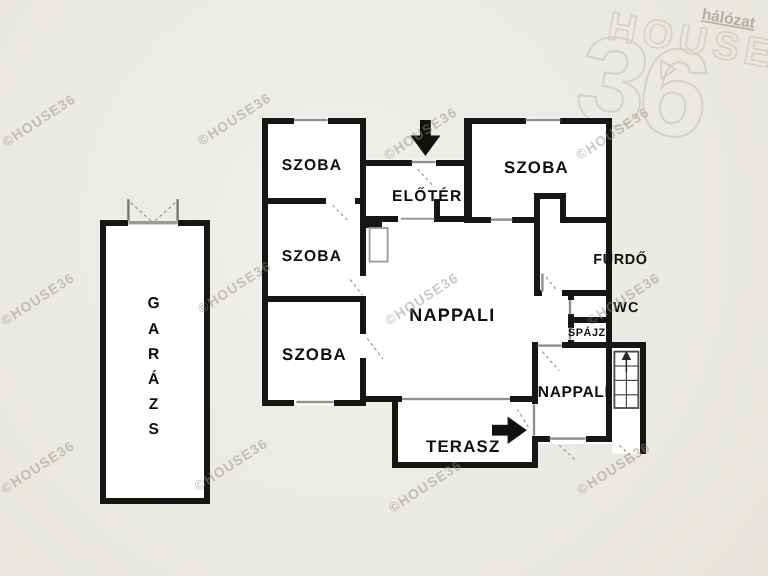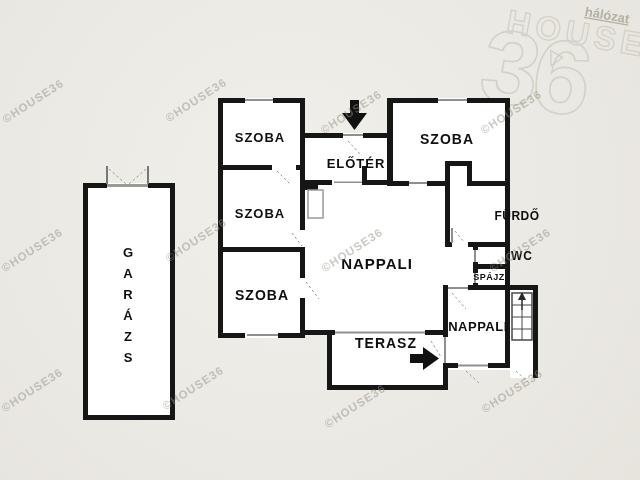--- a/index.html
+++ b/index.html
@@ -169,21 +169,21 @@
   <div class="lbl fs13" style="left:260px;top:137px;">SZOBA</div>
   <div class="lbl fs13" style="left:260px;top:213px;">SZOBA</div>
   <div class="lbl fs14" style="left:262px;top:295px;">SZOBA</div>
   <div class="lbl fs14" style="left:447px;top:139px;">SZOBA</div>
   <div class="lbl fs13" style="left:342px;top:163px;margin-left:14px;">ELŐTÉR</div>
   <div class="lbl fs15" style="left:377px;top:263px;">NAPPALI</div>
   <div class="lbl fs12" style="left:476px;top:216px;letter-spacing:.5px;">FÜRDŐ</div>
   <div class="lbl fs12" style="left:481px;top:256px;">WC</div>
   <div class="lbl fs9" style="left:489px;top:277px;">SPÁJZ</div>
   <div class="lbl fs13" style="left:478px;top:326px;letter-spacing:.5px;">NAPPALI</div>
-  <div class="lbl fs14" style="left:386px;top:343px;">TERASZ</div>
+  <div class="lbl fs14" style="left:386px;top:372px;">TERASZ</div>
   <div class="lbl garage-label" style="left:128px;top:308px;">GARÁZS</div>
 
   <div class="wm" style="left:33px;top:101px;">©HOUSE36</div>
   <div class="wm" style="left:196px;top:100px;">©HOUSE36</div>
   <div class="wm" style="left:351px;top:112px;">©HOUSE36</div>
   <div class="wm" style="left:511px;top:112px;">©HOUSE36</div>
   <div class="wm" style="left:32px;top:250px;">©HOUSE36</div>
   <div class="wm" style="left:196px;top:240px;">©HOUSE36</div>
   <div class="wm" style="left:352px;top:250px;">©HOUSE36</div>
   <div class="wm" style="left:520px;top:250px;">©HOUSE36</div>

